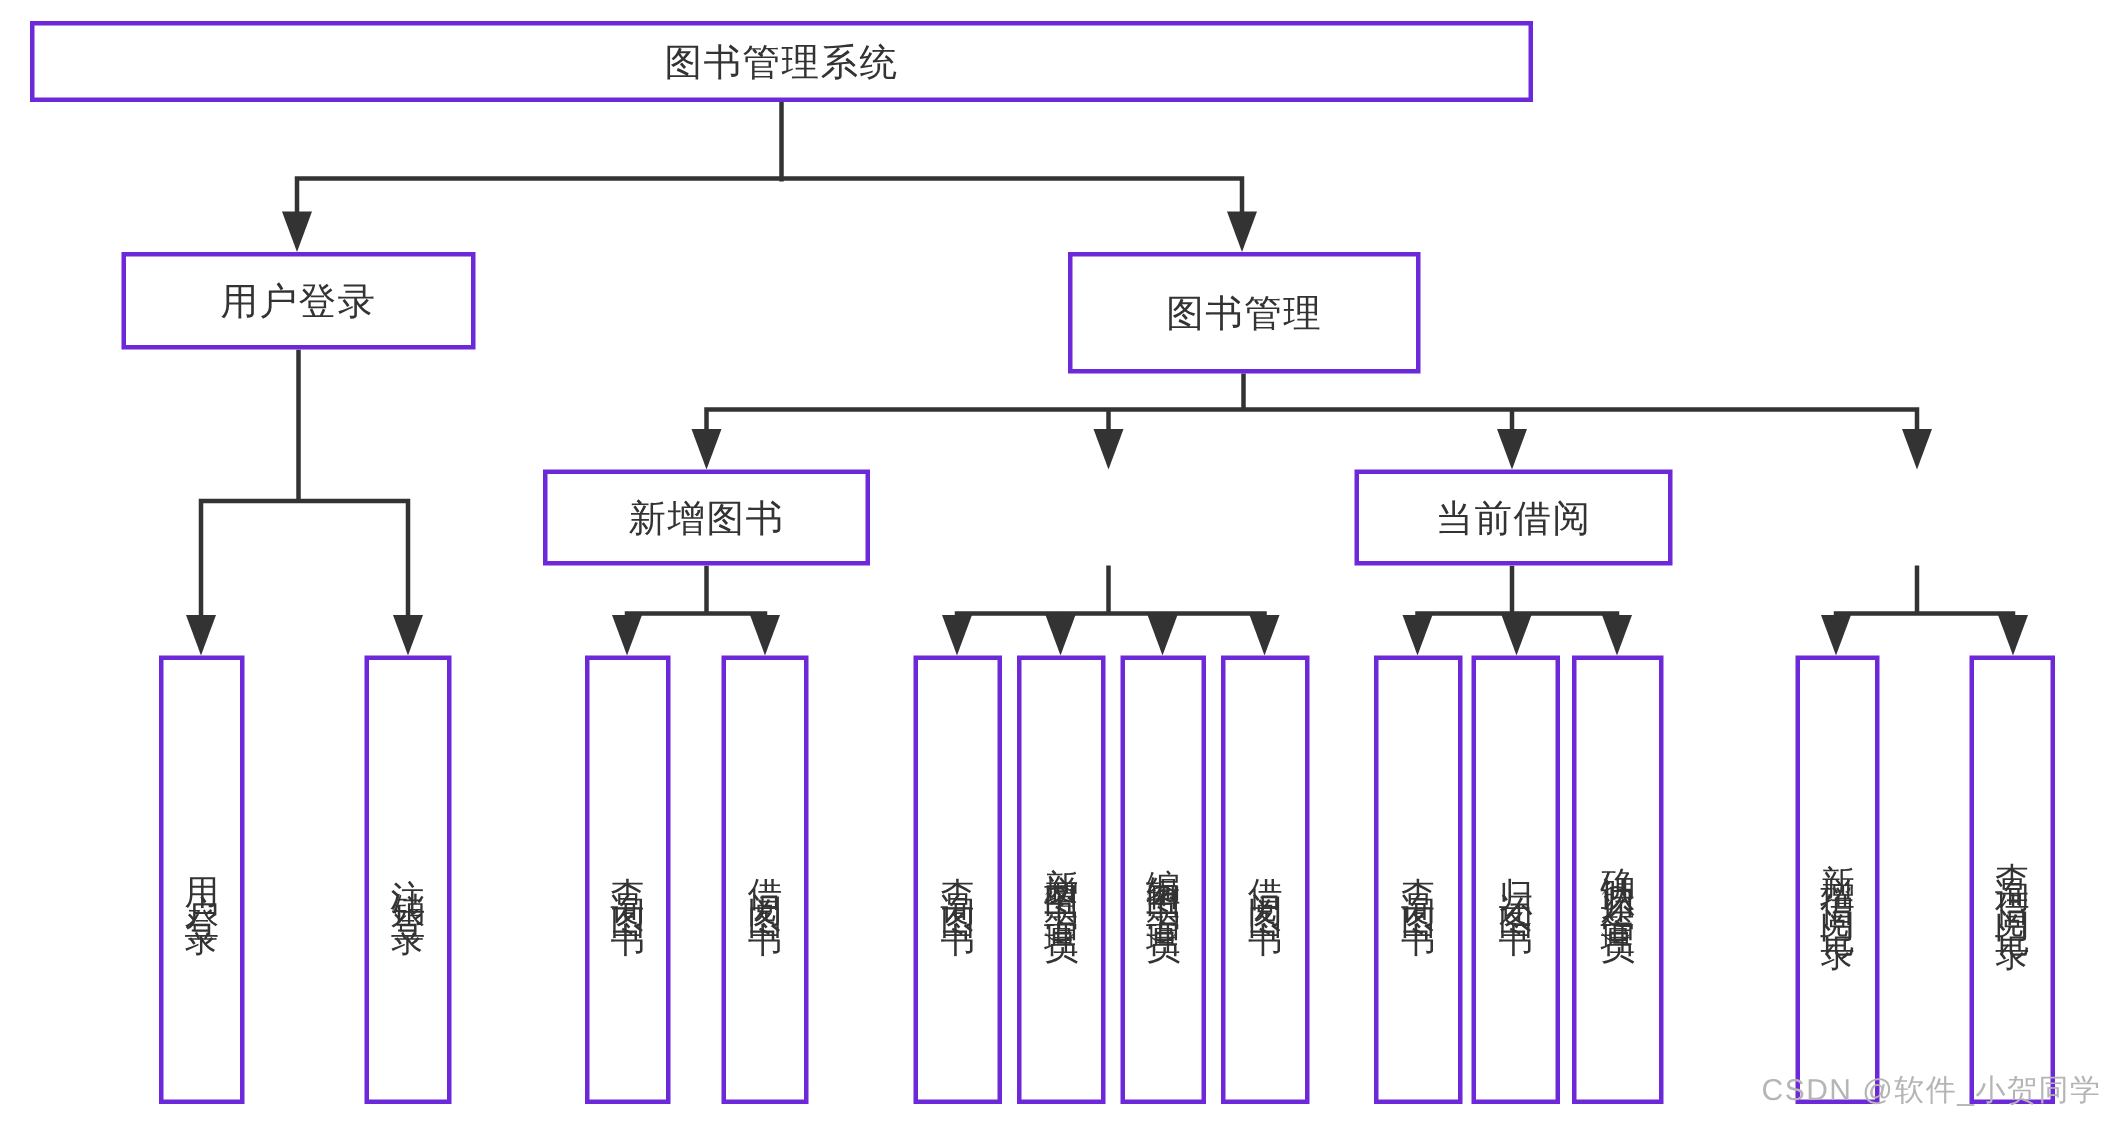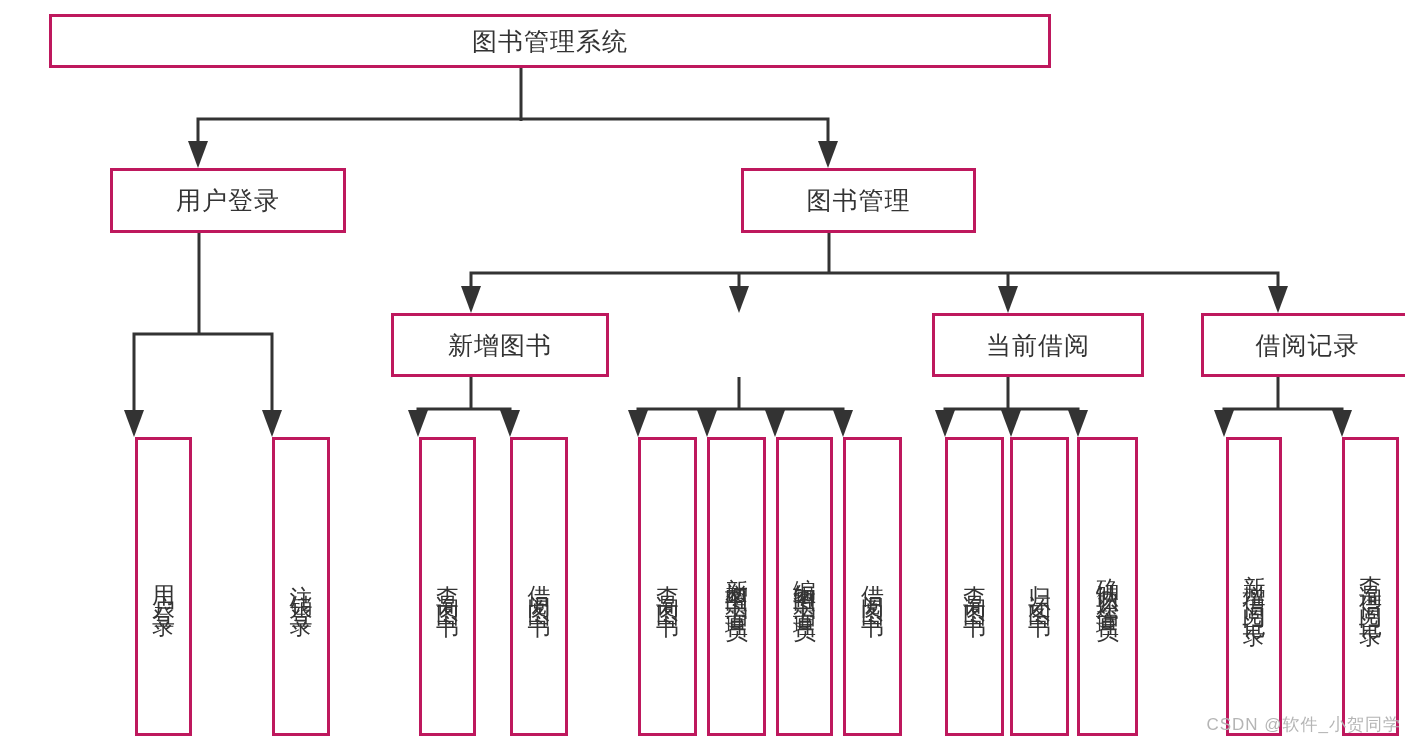--- a/index.html
+++ b/index.html
@@ -15,44 +15,43 @@
   }
   .connectors {
     position: absolute;
     left: 0; top: 0;
     width: 1405px; height: 747px;
     pointer-events: none;
   }
   .node {
     position: absolute;
     box-sizing: border-box;
-    border: 3px solid #be185d;
+    border: 3px solid #6d28d9;
     background: #ffffff;
     display: flex;
     align-items: center;
     justify-content: center;
     font-size: 25px;
     letter-spacing: 1px;
     color: #333333;
     z-index: 2;
-    margin-left: 29px;
   }
   .leaf { font-size: 23px; letter-spacing: 0; }
   .vtext {
     writing-mode: vertical-rl;
     text-orientation: mixed;
     letter-spacing: 10px;
     line-height: 1;
   }
   .tight .vtext { letter-spacing: 6px; }
   .watermark {
     position: absolute;
     top: 713px;
     right: 4px;
-    font-size: 17px;
+    font-size: 20px;
     letter-spacing: 1px;
     color: #b5b5b5;
     z-index: 6;
     white-space: nowrap;
   }
 </style>
 </head>
 <body>
 
 <div class="canvas">
@@ -108,25 +107,24 @@
       <polygon points="1001,410 1021,410 1011,437"></polygon>
       <polygon points="1068,410 1088,410 1078,437"></polygon>
       <polygon points="1214,410 1234,410 1224,437"></polygon>
       <polygon points="1332,410 1352,410 1342,437"></polygon>
     </g>
   </svg>
 
   <div class="node" style="left:20px; top:14px; width:1002px; height:54px">图书管理系统</div>
 
   <div class="node" style="left:81px; top:168px; width:236px; height:65px">用户登录</div>
-  <div class="node" style="left:712px; top:168px; width:235px; height:65px">图书管理</div>
+  <div class="node" style="left:712px; top:168px; width:235px; height:81px">图书管理</div>
 
   <div class="node" style="left:362px; top:313px; width:218px; height:64px">新增图书</div>
   <div class="node" style="left:903px; top:313px; width:212px; height:64px">当前借阅</div>
-  <div class="node" style="left:1172px; top:313px; width:213px; height:64px">借阅记录</div>
 
   <div class="node leaf" style="left:106px; top:437px; width:57px; height:299px">
     <span class="vtext">用户登录</span>
   </div>
   <div class="node leaf" style="left:243px; top:437px; width:58px; height:299px">
     <span class="vtext">注销登录</span>
   </div>
 
   <div class="node leaf" style="left:390px; top:437px; width:57px; height:299px">
     <span class="vtext">查询图书</span>

